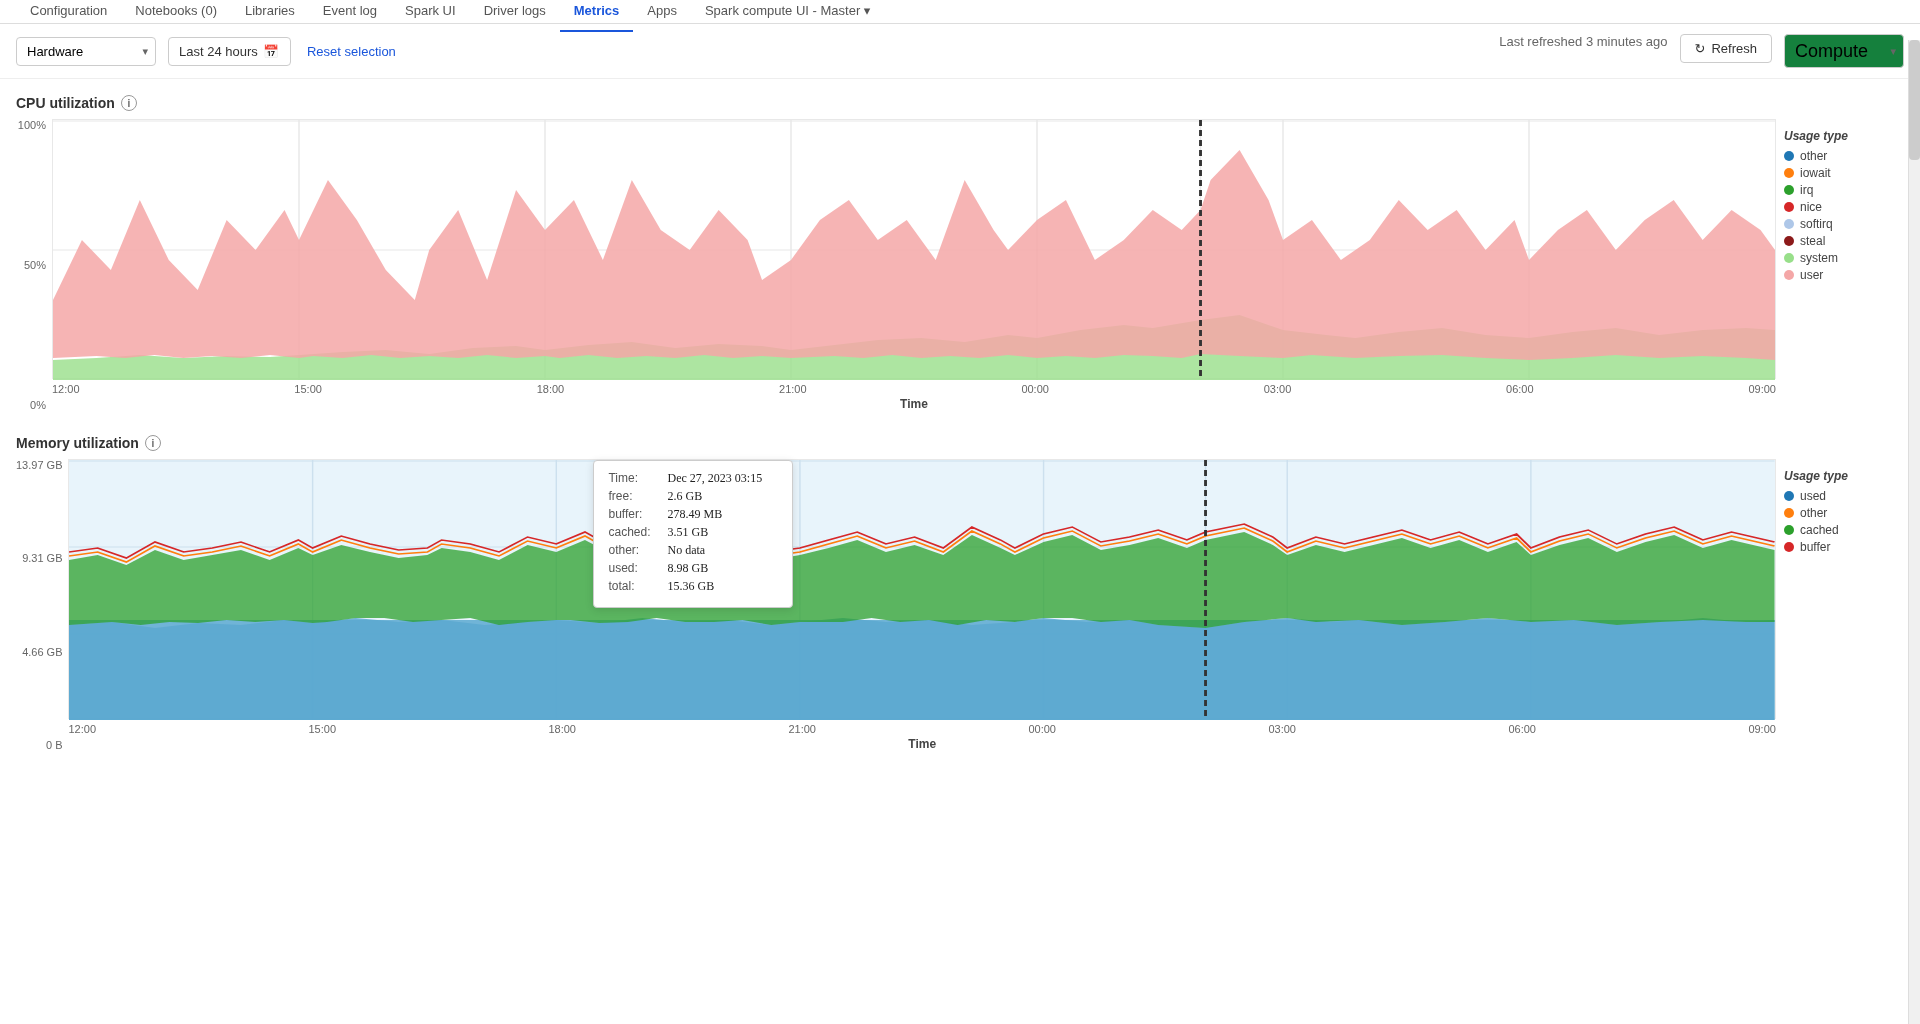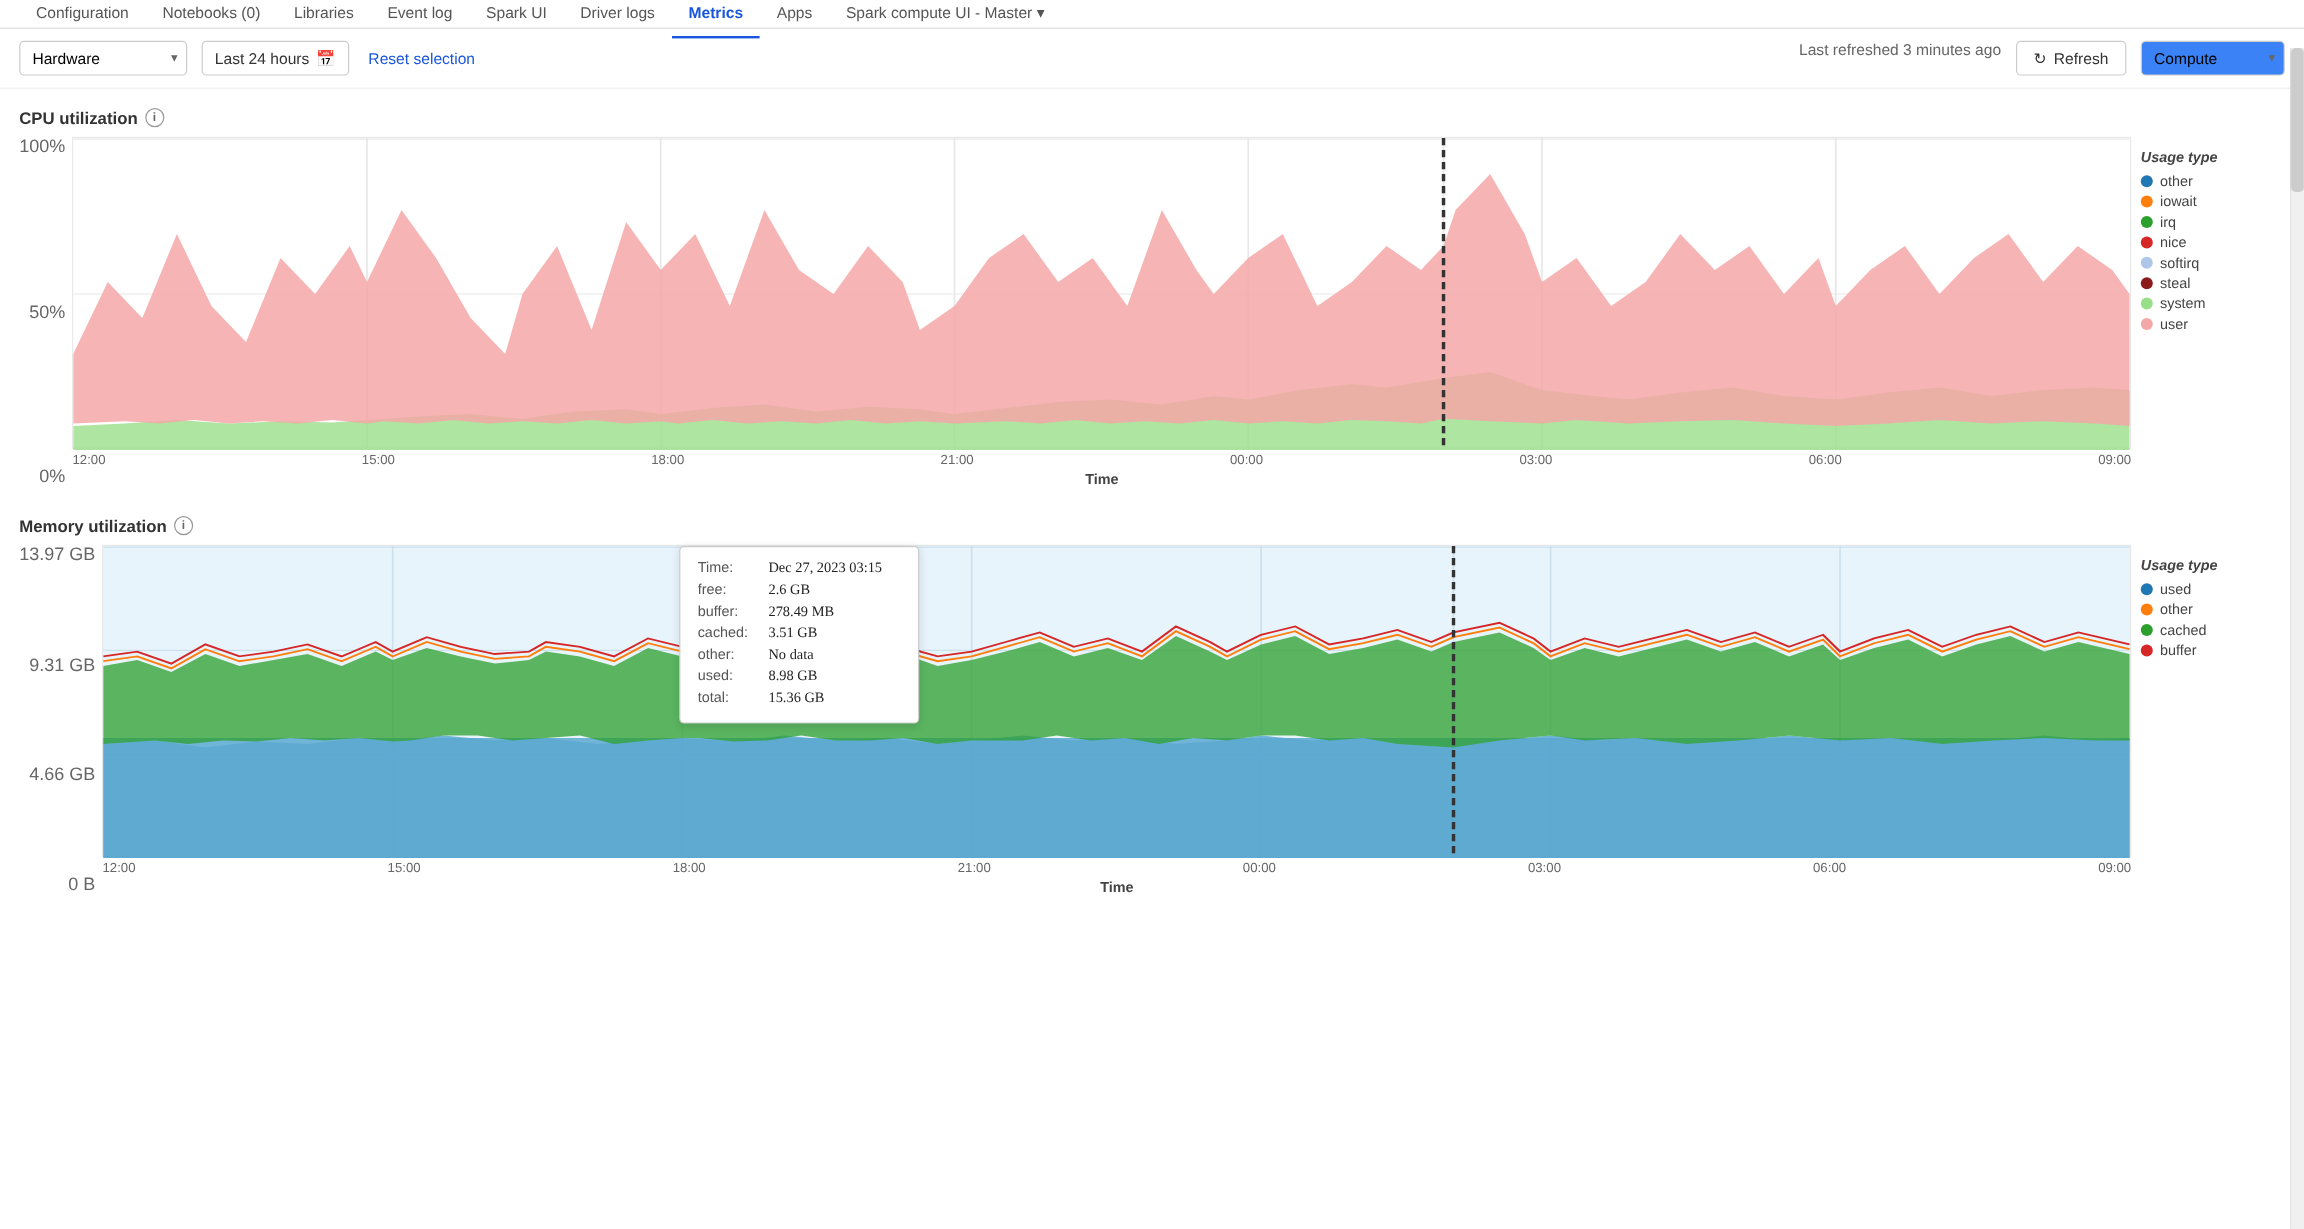--- a/index.html
+++ b/index.html
@@ -44,21 +44,21 @@
     }
     .toolbar-right { margin-left: auto; display: flex; align-items: flex-start; gap: 12px; }
     .last-refreshed { color: #666; font-size: 13px; }
     .refresh-btn {
       display: flex; align-items: center; gap: 6px; border: 1px solid #ccc;
       border-radius: 4px; padding: 6px 14px; cursor: pointer; background: #fff;
       font-size: 13px; color: #333;
     }
     .compute-select {
       appearance: none; border: 1px solid #ccc; border-radius: 4px;
-      padding: 6px 28px 6px 10px; font-size: 13px; background: #3b82f6;
+      padding: 6px 28px 6px 10px; font-size: 18px; background: #15803d;
       cursor: pointer; min-width: 120px;
     }
 
     
     .charts-area { padding: 16px 16px 0 16px; }
 
     .chart-section { margin-bottom: 24px; }
     .chart-title {
       font-size: 14px; font-weight: 600; margin-bottom: 8px;
       display: flex; align-items: center; gap: 6px;
@@ -70,21 +70,21 @@
     }
 
     .chart-container {
       display: flex; gap: 8px; align-items: flex-start;
     }
     .chart-with-yaxis {
       display: flex; flex-direction: row; align-items: stretch; flex: 1;
     }
     .y-axis-labels {
       display: flex; flex-direction: column; justify-content: space-between;
-      align-items: flex-end; padding-right: 6px; font-size: 15px; color: #666;
+      align-items: flex-end; padding-right: 6px; font-size: 11px; color: #666;
       min-width: 36px;
     }
     .chart-and-xaxis { display: flex; flex-direction: column; flex: 1; }
     .chart-canvas-wrap {
       position: relative; width: 100%; background: #fff;
       border: 1px solid #e8e8e8;
     }
     .x-axis-labels {
       display: flex; justify-content: space-between; padding: 4px 0 0 0;
       font-size: 11px; color: #666;
@@ -103,20 +103,21 @@
     .legend-dot {
       width: 10px; height: 10px; border-radius: 50%; flex-shrink: 0;
     }
 
     
     .tooltip-box {
       position: absolute; background: #fff; border: 1px solid #ccc;
       border-radius: 4px; padding: 10px 14px; font-size: 12px;
       box-shadow: 0 2px 8px rgba(0,0,0,0.12); z-index: 10;
       min-width: 200px;
+      margin-left: 44px;
     }
     .tooltip-row { display: flex; gap: 4px; margin-bottom: 3px; }
     .tooltip-label { color: #555; min-width: 55px; }
     .tooltip-value { color: #222; font-weight: 500; font-family: Liberation Serif, serif; }
 
     
     .scroll-track {
       position: fixed; right: 0; top: 40px; bottom: 0; width: 12px;
       background: #f0f0f0; border-left: 1px solid #ddd;
     }

